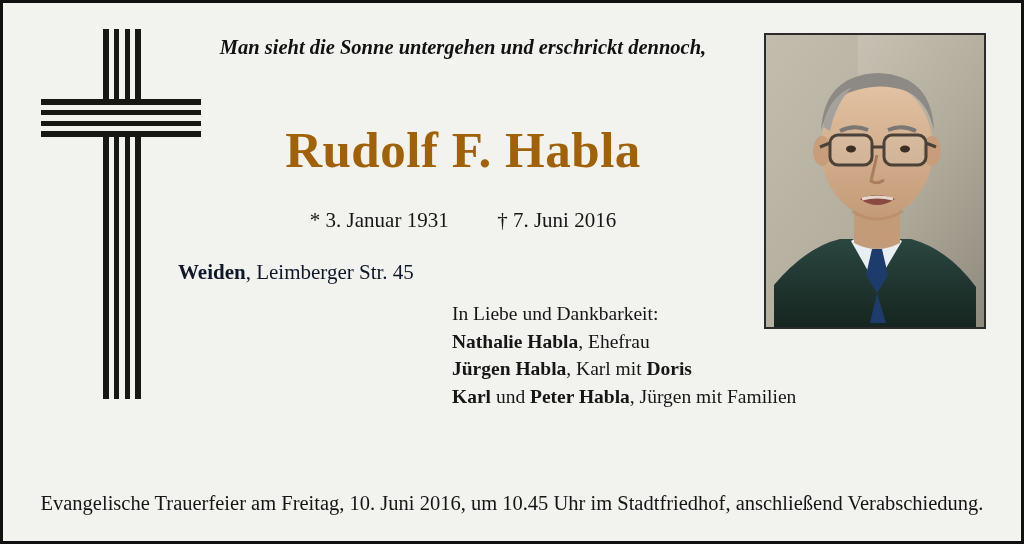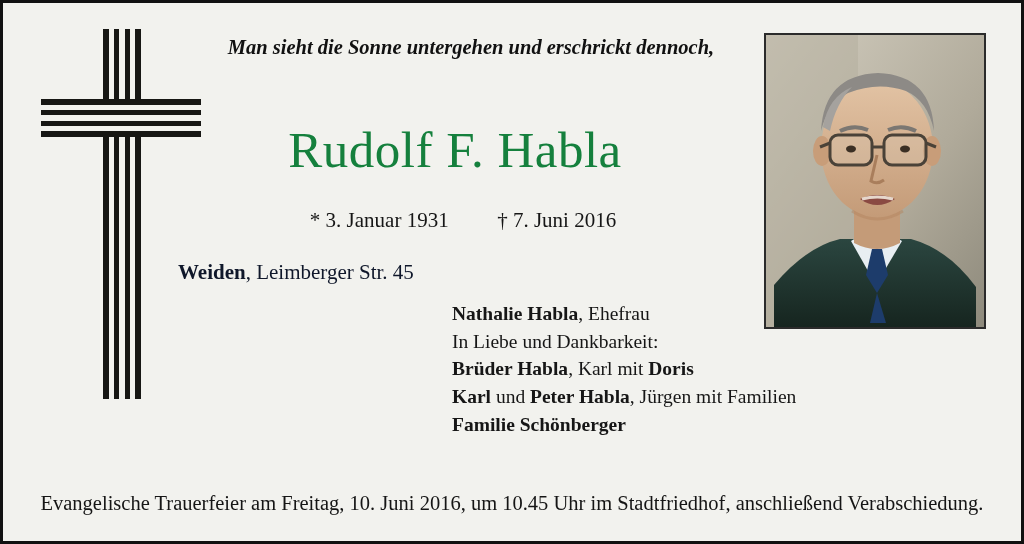--- a/index.html
+++ b/index.html
@@ -79,40 +79,40 @@
     height: 292px;
     border: 2px solid #2b2b2b;
     overflow: hidden;
     background: #b9b4a8;
   }
   .photo svg { display: block; width: 100%; height: 100%; }
 
   
   .verse {
     position: absolute;
-    left: 198px;
+    left: 190px;
     top: 30px;
     width: 540px;
     text-align: center;
     font-style: italic;
     font-weight: bold;
     font-size: 20.5px;
     line-height: 1.38;
     color: #111;
   }
   .name {
     position: absolute;
-    left: 182px;
+    left: 190px;
     top: 118px;
     width: 540px;
     text-align: center;
     font-size: 51px;
-    font-weight: normal;
+    font-weight: bold;
     letter-spacing: 0.5px;
-    color: #15803d;
+    color: #a16207;
   }
   .dates {
     position: absolute;
     left: 190px;
     top: 205px;
     width: 540px;
     text-align: center;
     font-size: 21px;
     color: #161616;
   }
@@ -175,32 +175,29 @@
       <span>* 3. Januar 1931</span>
       <span class="gap"></span>
       <span>† 7. Juni 2016</span>
     </div>
 
     <div class="address">
       <b>Weiden</b><span>, Leimberger Str. 45</span>
     </div>
 
     <div class="family">
+      <div class="row">In Liebe und Dankbarkeit:</div>
       <div class="row">
         <b>Nathalie Habla</b><span>, Ehefrau</span>
       </div>
-      <div class="row">In Liebe und Dankbarkeit:</div>
       <div class="row">
-        <b>Brüder Habla</b><span>, Karl mit </span><b>Doris</b><span></span>
+        <b>Jürgen Habla</b><span>, Karl mit </span><b>Doris</b><span></span>
       </div>
       <div class="row">
         <b>Karl</b><span> und </span><b>Peter Habla</b><span>, Jürgen mit Familien</span>
-      </div>
-      <div class="row">
-        <b>Familie Schönberger</b><span></span>
       </div>
     </div>
 
     <div class="photo">
       <svg viewBox="0 0 218 292" preserveAspectRatio="none">
         <defs>
           <linearGradient id="bg" x1="0" y1="0" x2="1" y2="1">
             <stop offset="0%" stop-color="#cfcabb"></stop>
             <stop offset="55%" stop-color="#b6b0a1"></stop>
             <stop offset="100%" stop-color="#9c9customary"></stop>

